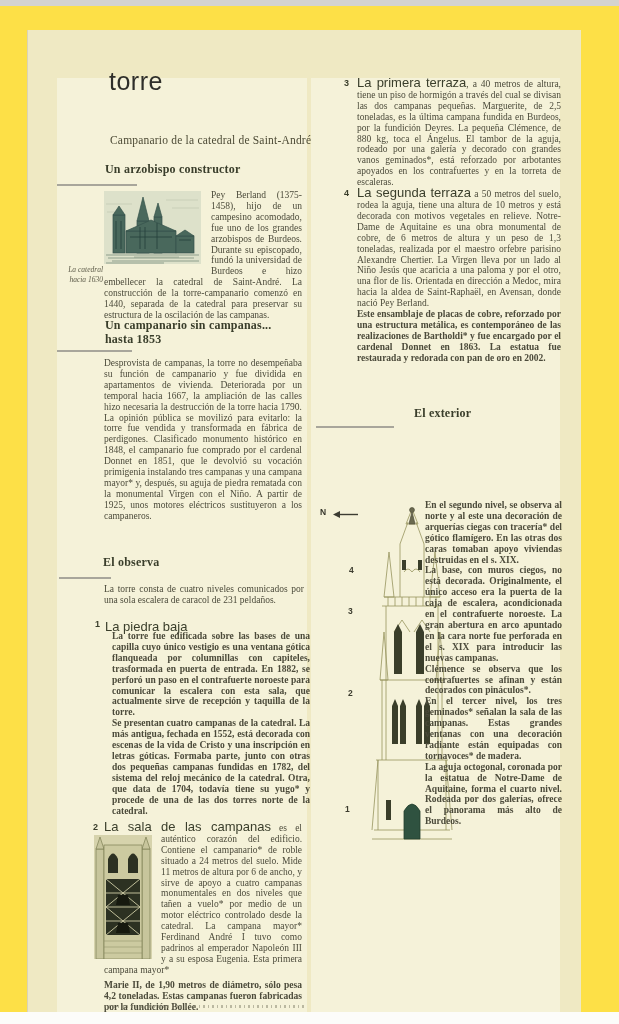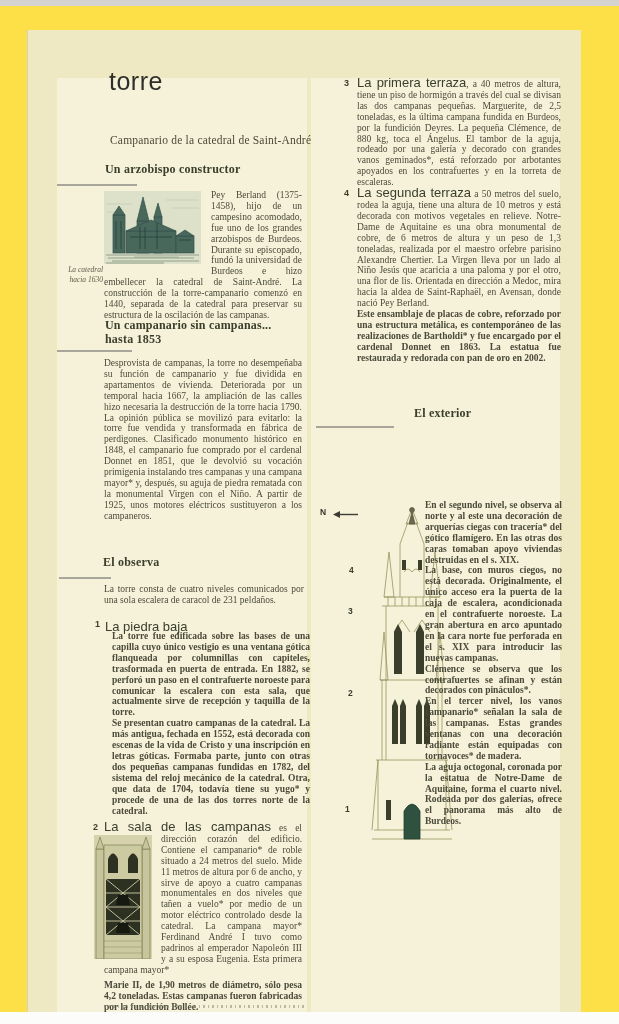--- a/index.html
+++ b/index.html
@@ -115,21 +115,21 @@
 
   <span class="num" style="left:95px;top:619px;">1</span>
   <div class="abs lbl" style="left:105px;top:619px;">La piedra baja</div>
   <div class="abs para" style="left:92px;top:631px;width:198px;margin-left:20px;">
     <p>La torre fue edificada sobre las bases de una capilla cuyo único vestigio es una ventana gótica flanqueada por columnillas con capiteles, trasformada en puerta de entrada. En 1882, se perforó un paso en el contrafuerte noroeste para comunicar la escalera con esta sala, que actualmente sirve de recepción y taquilla de la torre.</p>
     <p>Se presentan cuatro campanas de la catedral. La más antigua, fechada en 1552, está decorada con escenas de la vida de Cristo y una inscripción en letras góticas. Formaba parte, junto con otras dos pequeñas campanas fundidas en 1782, del sistema del reloj mecánico de la catedral. Otra, que data de 1704, todavía tiene su yugo* y procede de una de las dos torres norte de la catedral.</p>
   </div>
 
   <span class="num" style="left:93px;top:822px;">2</span>
   <div class="abs para" style="left:104px;top:822px;width:198px;">
-    <span class="lbl">La sala de las campanas</span><span> es el dirección corazón</span>
+    <span class="lbl">La sala de las campanas</span><span> es el auténtico corazón</span>
     <span class="float-img bellcage">
       <svg viewBox="0 0 58 124" width="58" height="124" aria-hidden="true">
         <rect width="58" height="124" fill="#d6d3ac"></rect>
         <g stroke="#7d7f54" fill="#c7c59c" stroke-width="0.7">
           <rect x="2" y="14" width="8" height="110"></rect>
             <polygon points="2,14 6,2 10,14"></polygon>
           <rect x="48" y="14" width="8" height="110"></rect>
             <polygon points="48,14 52,2 56,14"></polygon>
           <rect x="10" y="10" width="38" height="114" fill="#cccaa0"></rect>
         </g>
@@ -234,18 +234,18 @@
         <circle cx="56" cy="8" r="2.4"></circle>
         <path d="M53 22 l3 -12 3 12 z"></path>
       </g>
     </svg>
   </span>
 
   <div class="abs para" style="left:425px;top:500px;width:137px;">
     <p>En el segundo nivel, se observa al norte y al este una decoración de arquerías ciegas con tracería* del gótico flamígero. En las otras dos caras tomaban apoyo viviendas destruidas en el s. XIX.</p>
     <p>La base, con muros ciegos, no está decorada. Originalmente, el único acceso era la puerta de la caja de escalera, acondicionada en el contrafuerte noroeste. La gran abertura en arco apuntado en la cara norte fue perforada en el s. XIX para introducir las nuevas campanas.</p>
     <p>Clémence se observa que los contrafuertes se afinan y están decorados con pináculos*.</p>
-    <p>En el tercer nivel, los vanos campanario* señalan la sala de las campanas. Estas grandes ventanas con una decoración radiante están equipadas con tornavoces* de madera.</p>
+    <p>En el tercer nivel, los tres geminados* señalan la sala de las campanas. Estas grandes ventanas con una decoración radiante están equipadas con tornavoces* de madera.</p>
     <p>La aguja octogonal, coronada por la estatua de Notre-Dame de Aquitaine, forma el cuarto nivel. Rodeada por dos galerías, ofrece el panorama más alto de Burdeos.</p>
   </div>
 
   <div class="bottom-strip"></div>
 </div>
 
 </body></html>

